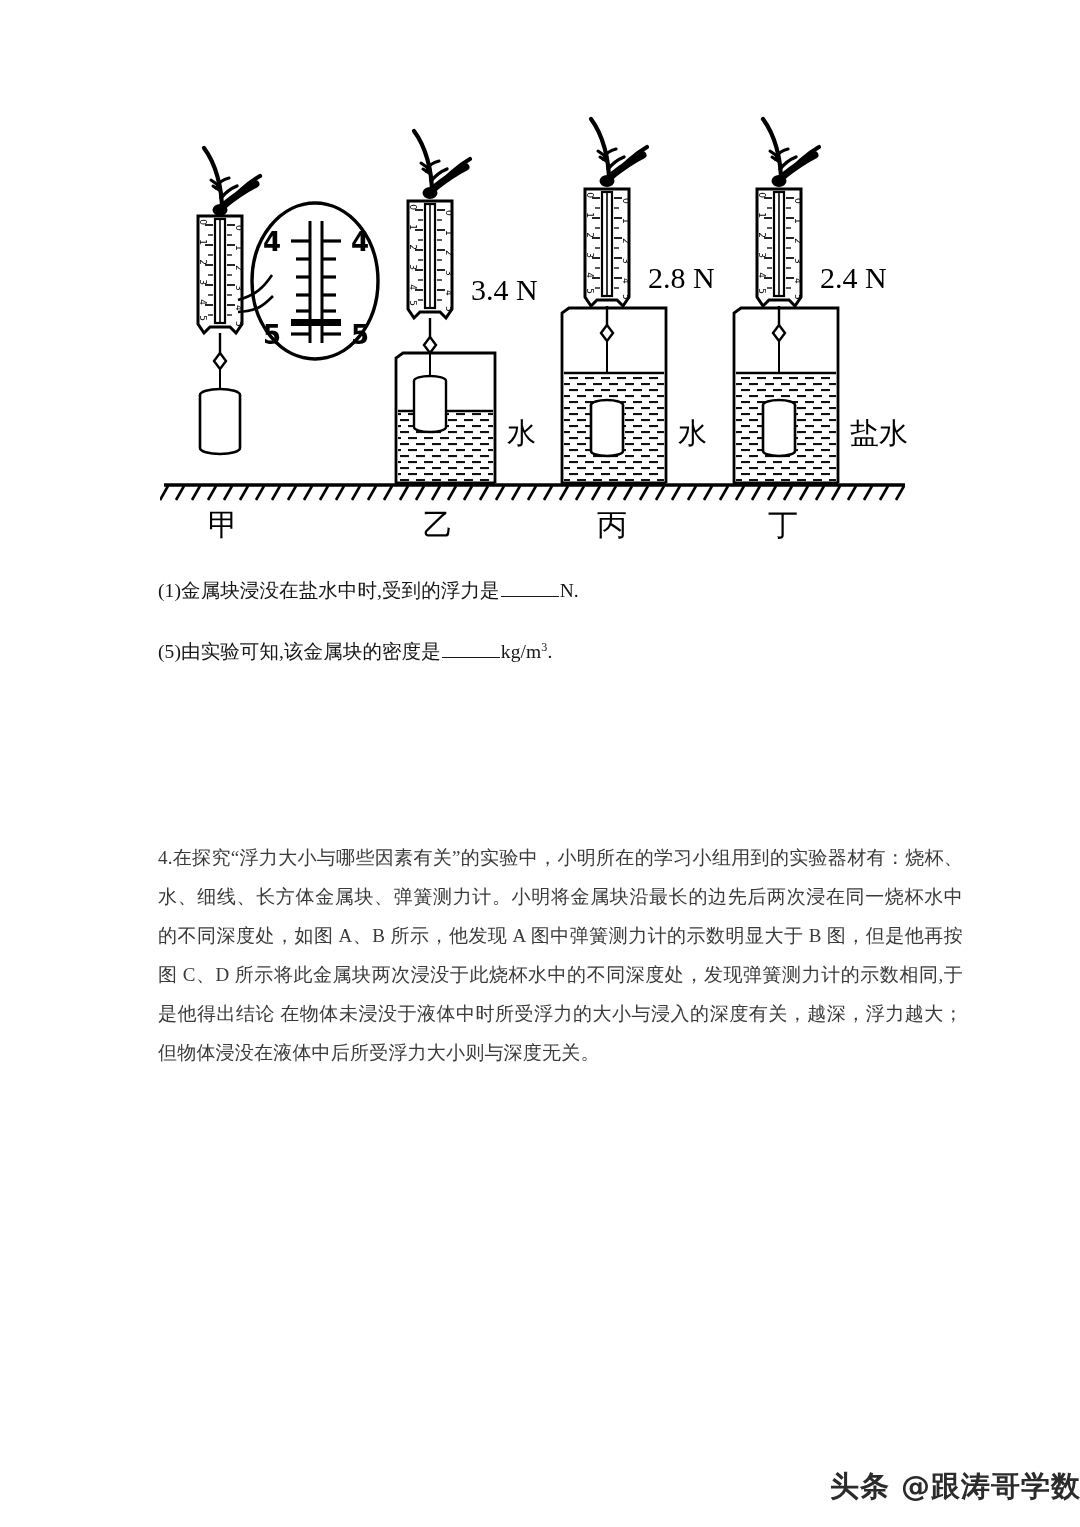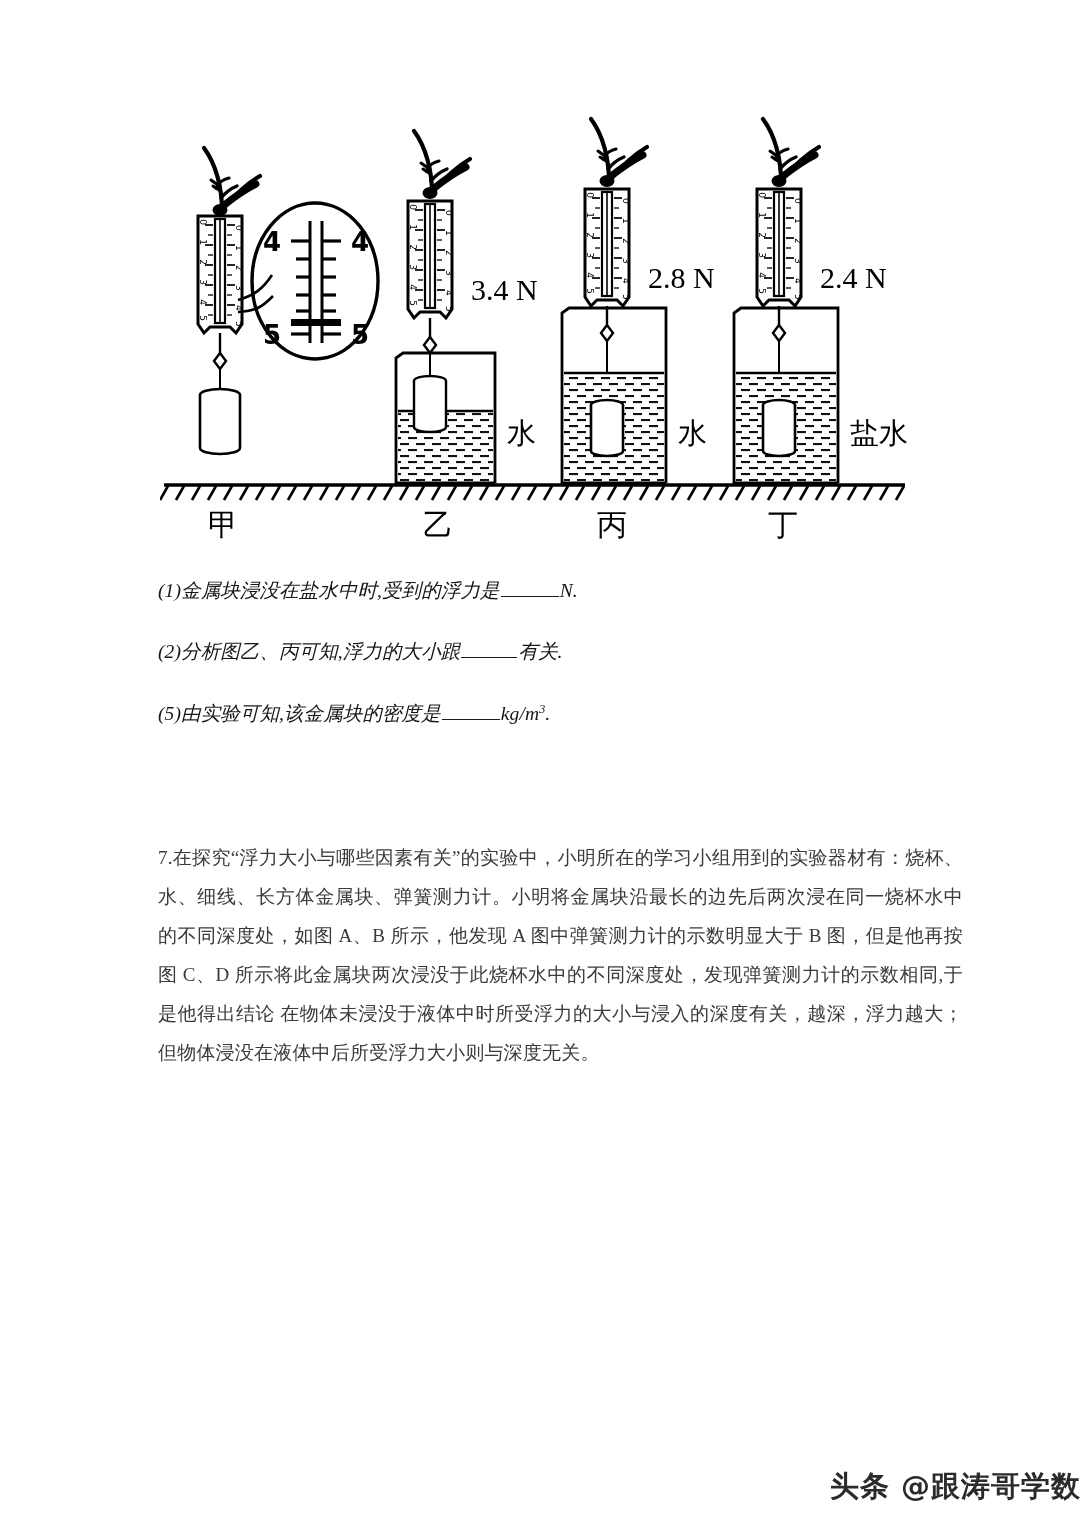--- a/index.html
+++ b/index.html
@@ -31,21 +31,20 @@
     height: 430px;
   }
   #figure-svg { display: block; }
 
   
   #subquestions {
     position: absolute;
     left: 158px;
     top: 578px;
     width: 820px;
-    font-style: italic;
   }
   .subq {
     font-size: 19.5px;
     line-height: 1.35;
     letter-spacing: 0.1px;
     margin: 0 0 35px 0;
     color: #161616;
     white-space: nowrap;
   }
   .blank {
@@ -500,31 +499,28 @@
       <text class="fig-label" x="623" y="420" text-anchor="middle">丁</text>
     </svg>
   </div>
 
   <div id="subquestions">
 
     <p class="subq">
       <span>(1)金属块浸没在盐水中时,受到的浮力是</span><span class="blank blank-w1"></span><span class="unit-n">N.</span>
     </p>
 
-    <p class="subq">
-      <span>(2)分析图乙、丙可知,浮力的大小跟</span><span class="blank blank-w2"></span><span>有关.</span>
-    </p>
 
 
     <p class="subq">
       <span>(5)由实验可知,该金属块的密度是</span><span class="blank blank-w1"></span><span class="unit-n">kg/m</span><span class="sup3">3</span><span>.</span>
     </p>
   </div>
 
   <div id="question6">
-    <span class="q6-text">7.在探究“浮力大小与哪些因素有关”的实验中，小明所在的学习小组用到的实验器材有：烧杯、水、细线、长方体金属块、弹簧测力计。小明将金属块沿最长的边先后两次浸在同一烧杯水中的不同深度处，如图 A、B 所示，他发现 A 图中弹簧测力计的示数明显大于 B 图，但是他再按图 C、D 所示将此金属块两次浸没于此烧杯水中的不同深度处，发现弹簧测力计的示数相同,于是他得出结论 在物体未浸没于液体中时所受浮力的大小与浸入的深度有关，越深，浮力越大；但物体浸没在液体中后所受浮力大小则与深度无关。</span>
+    <span class="q6-text">4.在探究“浮力大小与哪些因素有关”的实验中，小明所在的学习小组用到的实验器材有：烧杯、水、细线、长方体金属块、弹簧测力计。小明将金属块沿最长的边先后两次浸在同一烧杯水中的不同深度处，如图 A、B 所示，他发现 A 图中弹簧测力计的示数明显大于 B 图，但是他再按图 C、D 所示将此金属块两次浸没于此烧杯水中的不同深度处，发现弹簧测力计的示数相同,于是他得出结论 在物体未浸没于液体中时所受浮力的大小与浸入的深度有关，越深，浮力越大；但物体浸没在液体中后所受浮力大小则与深度无关。</span>
   </div>
 
   <div id="watermark">
     <span>头条 @跟涛哥学数学</span>
   </div>
 
 </div>
 
 </body></html>

